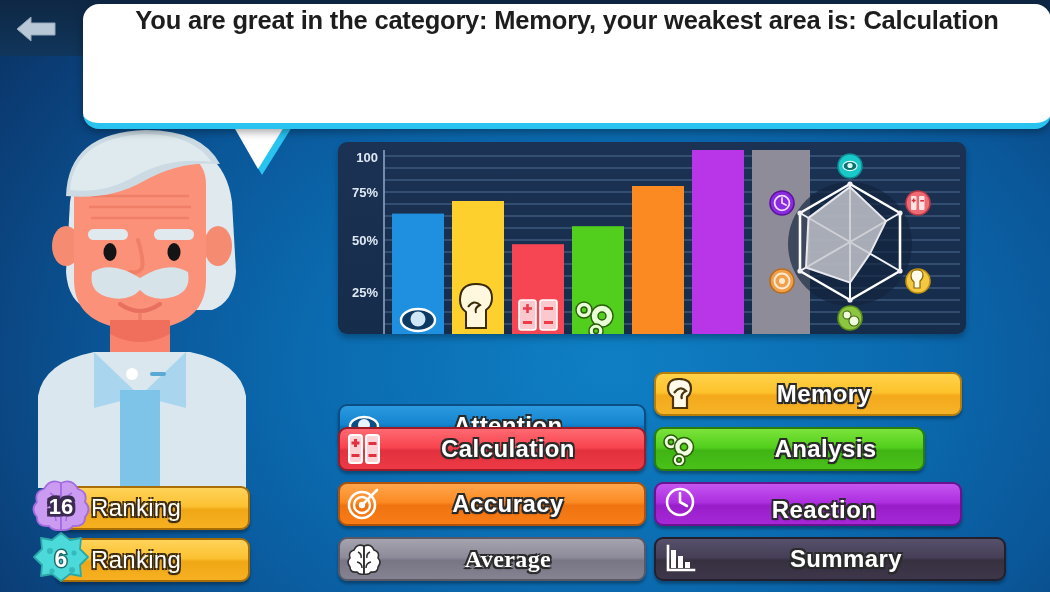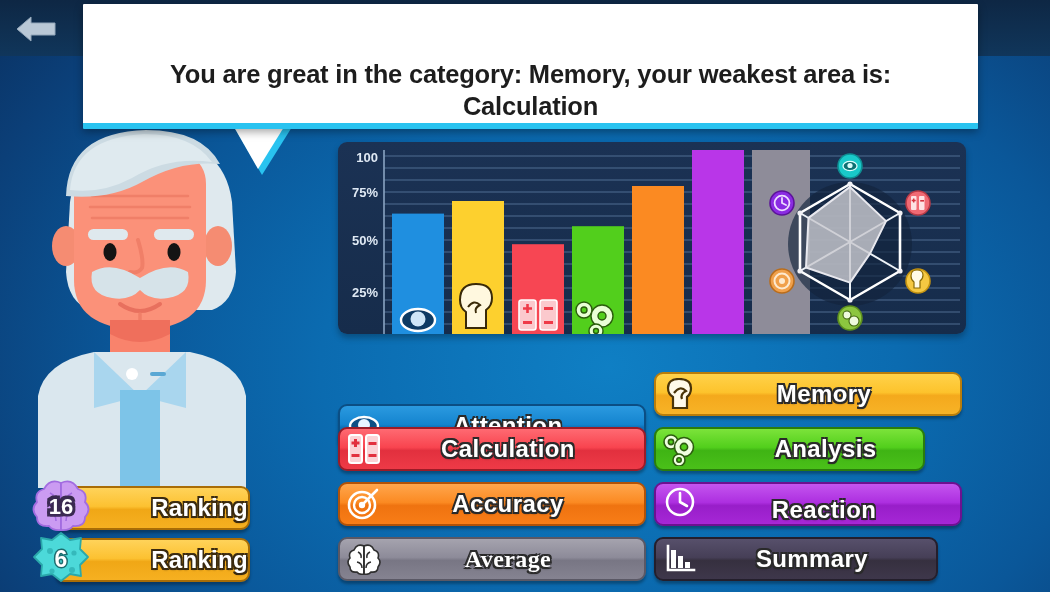--- a/index.html
+++ b/index.html
@@ -20,24 +20,24 @@
     position:absolute; left:0; top:0; width:1050px; height:56px;
     background:linear-gradient(180deg,#0e2744 0%, #10365b 100%);
   }
   .backbtn{
     position:absolute; left:10px; top:8px; width:54px; height:42px;
     display:flex; align-items:center; justify-content:center; cursor:pointer;
   }
 
   
   .bubble{
-    position:absolute; left:83px; top:4px; width:895px; height:125px;
-    background:#ffffff; border-radius:1px;
+    position:absolute; left:83px; top:4px; width:968px; height:125px;
+    background:#ffffff; border-radius:16px;
     border-bottom:6px solid #29c3f0;
-    display:flex; align-items:flex-end; justify-content:center;
+    display:flex; align-items:flex-start; justify-content:center;
     box-shadow:0 3px 8px rgba(0,0,0,.35);
     z-index:6;
   }
   .bubble-text{
     color:#1d1d1d; font-size:25.5px; font-weight:bold; line-height:1.28;
     text-align:center; padding:0 24px; letter-spacing:-.2px;
   }
   .bubble-tail{
     position:absolute; left:232px; top:127px; width:62px; height:50px; z-index:5;
   }
@@ -82,21 +82,21 @@
   .b-dark   { background:linear-gradient(180deg,#57506b 0%,#463f57 46%,#36303f 54%,#3e374b 100%); border:2px solid #241f2c;}
   .b-gold   { background:linear-gradient(180deg,#ffd35a 0%,#fcc131 46%,#f0a716 54%,#f6b021 100%); border:2px solid #a96d06;}
 
   
   .rank{
     position:absolute; left:55px; width:195px; height:44px; border-radius:9px;
     display:flex; align-items:center; cursor:pointer; z-index:4;
     box-shadow:0 3px 3px rgba(0,0,0,.30);
   }
   .rank .lbl{
-    flex:1; text-align:right; font-size:24px; font-weight:bold; color:#fff;
+    flex:1; text-align:left; font-size:24px; font-weight:normal; color:#fff;
     padding-left:34px; letter-spacing:.3px;
     text-shadow: -1.6px -1.6px 0 #3a2a10, 1.6px -1.6px 0 #3a2a10,
                  -1.6px 1.6px 0 #3a2a10, 1.6px 1.6px 0 #3a2a10,
                  0 2px 2px rgba(0,0,0,.45);
   }
   .rank-badge{
     position:absolute; left:30px; width:62px; height:62px; z-index:5;
     display:flex; align-items:center; justify-content:center; pointer-events:none;
   }
   .rank-badge .num{
@@ -385,21 +385,21 @@
             <path d="M10 19 q5 1 5 6"></path>
           <path d="M23 9 q-4 2 -3 6"></path>
             <path d="M24 19 q-5 1 -5 6"></path>
           <path d="M17 3 l0 28"></path>
         </g>
       </svg>
     </span>
     <span class="lbl">Average</span>
   </div>
 
-  <div class="btn b-dark" style="left:654px; top:537px; width:284px;justify-content:center;">
+  <div class="btn b-dark" style="left:654px; top:537px; width:352px;justify-content:center;">
     <span class="ico">
       <svg width="32" height="30" viewBox="0 0 32 30">
         <path d="M4 2 L4 26 L30 26" fill="none" stroke="#ffffff" stroke-width="2.6" stroke-linecap="square"></path>
         <rect x="7" y="6" width="5" height="18" fill="#ffffff"></rect>
         <rect x="14" y="12" width="5" height="12" fill="#ffffff"></rect>
         <rect x="21" y="18" width="5" height="6" fill="#ffffff"></rect>
       </svg>
     </span>
     <span class="lbl">Summary</span>
   </div>

